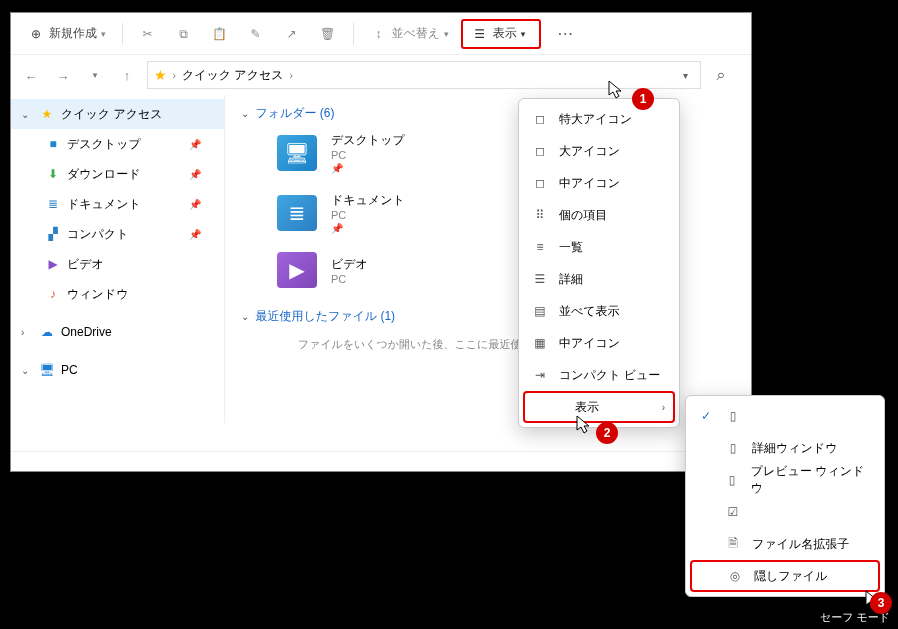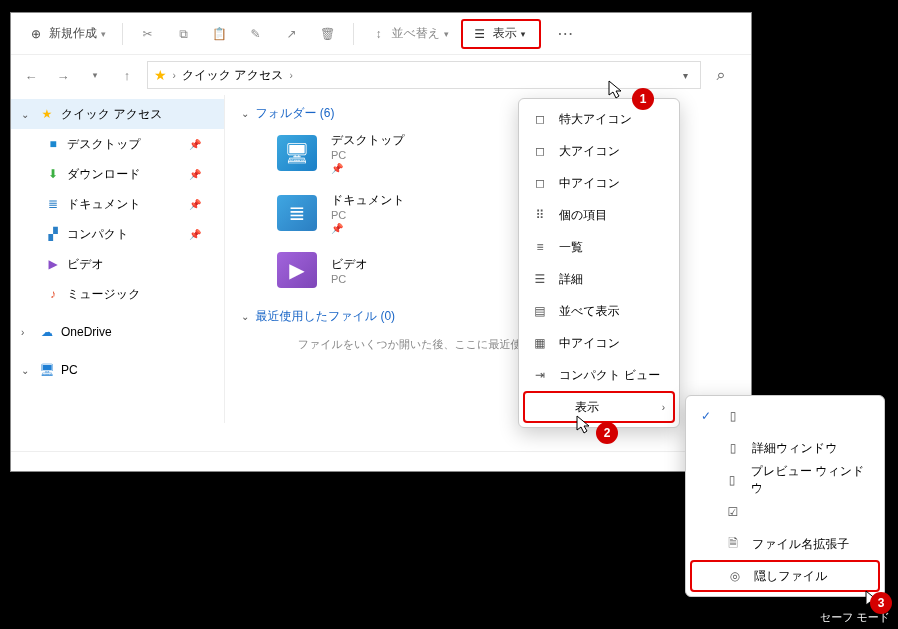--- a/index.html
+++ b/index.html
@@ -169,21 +169,21 @@
         <span class="ico" style="color:#2a7fc7">▞</span>
         <span>コンパクト</span>
         <span class="pin">📌</span>
       </div>
       <div class="sb-item sb-sub">
         <span class="ico" style="color:#8a4fc9">▶</span>
         <span>ビデオ</span>
       </div>
       <div class="sb-item sb-sub">
         <span class="ico" style="color:#e65a3a">♪</span>
-        <span>ミュージック</span>
+        <span>ウィンドウ</span>
       </div>
       <div class="sb-item" style="margin-top:8px;">
         <span class="exp">›</span>
         <span class="ico" style="color:#1f7fd4">☁</span>
         <span>OneDrive</span>
       </div>
       <div class="sb-item" style="margin-top:8px;">
         <span class="exp">⌄</span>
         <span class="ico" style="color:#1f7fd4">🖥</span>
         <span>PC</span>
@@ -216,21 +216,21 @@
           <div class="folder-ico fi-video">▶</div>
           <div class="folder-meta">
             <span>ビデオ</span>
             <span class="sub">PC</span>
           </div>
         </div>
       </div>
 
       <div class="section-head">
         <span class="chev">⌄</span>
-        <span>最近使用したファイル  (0)</span>
+        <span>最近使用したファイル  (1)</span>
       </div>
       <div class="empty-hint">ファイルをいくつか開いた後、ここに最近使ったファイルが表示されます。</div>
     </div>
   </div>
 
   <div class="statusbar">
     <span>6 個の項目</span>
   </div>
 </div>
 

